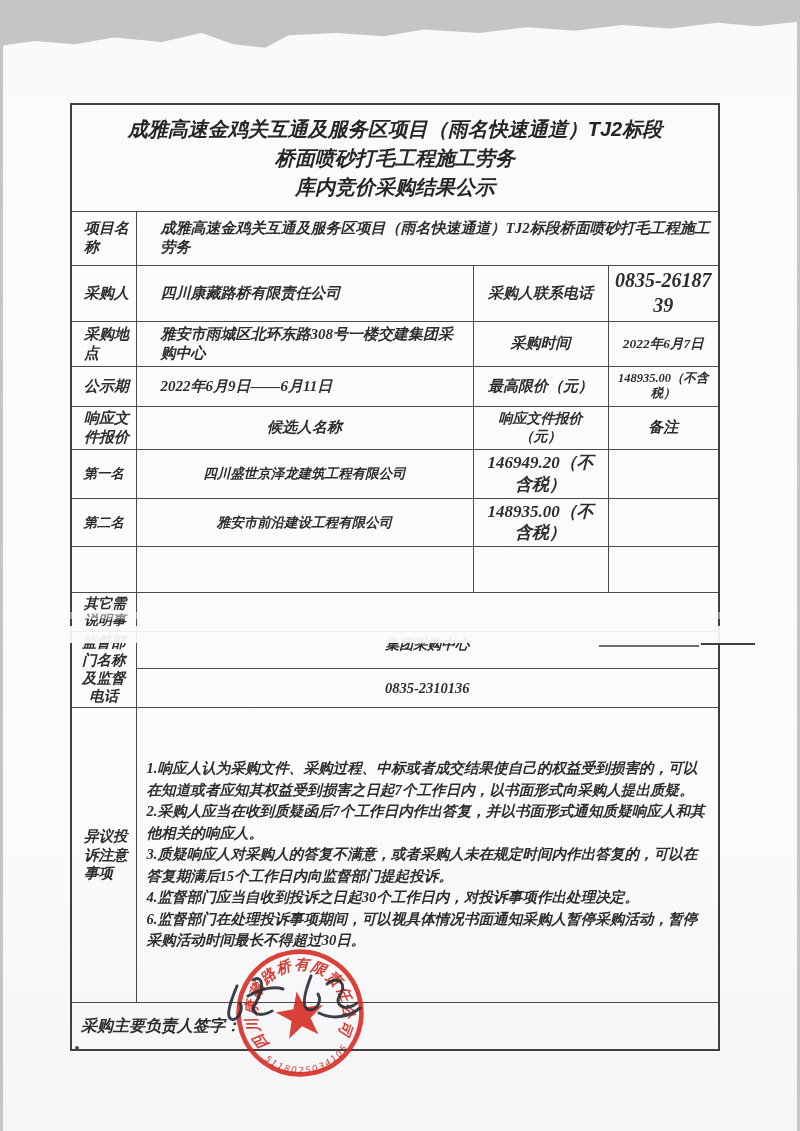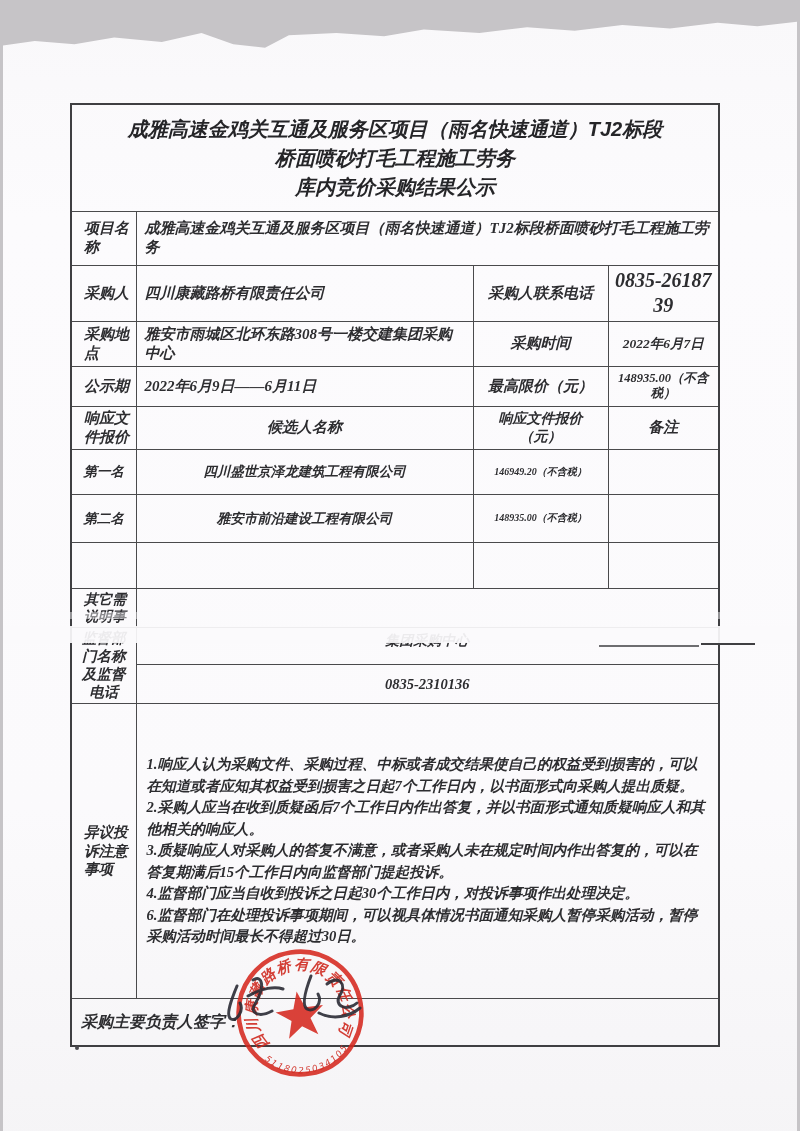--- a/index.html
+++ b/index.html
@@ -26,25 +26,25 @@
     overflow:hidden;word-break:break-all;
   }
   .doc-table{border:2.2px solid #3f3f42;}
   td.title-cell{
     text-align:center;font-size:20px;font-weight:700;line-height:29px;
     padding-top:10px;vertical-align:top;color:#252528;
     font-family:"Liberation Sans","DejaVu Sans",sans-serif;
   }
   td.lab{padding-left:12px;}
   td.lab-c{text-align:center;padding:2px 9px;}
-  td.val{padding-left:8px;}
+  td.val{padding-left:24px;}
   td.cen{text-align:center;}
   td.small{font-size:12.5px;line-height:1.25;text-align:center;}
   td.comp{font-size:13.5px;text-align:center;}
-  td.price{font-size:10px;text-align:center;}
+  td.price{font-size:17px;text-align:center;}
   td.notice-cell{vertical-align:middle;padding:8px 10px 8px 10px;}
   .notice-p{font-size:14.6px;font-weight:600;line-height:21.5px;margin:0;}
   td.sup-top{vertical-align:top;padding-top:4px;text-align:center;font-size:14px;}
   td.sup-lab{vertical-align:top;padding-top:1px;text-align:center;font-size:14.5px;line-height:18px;padding-left:4px;padding-right:4px;}
   td.sig-cell{font-size:16px;padding-left:9px;}
   
   .scan-band{position:absolute;left:0;width:800px;background:#fbfafc;}
   .band1{top:610px;height:17px;opacity:.93;}
   .band2{top:596px;height:7px;opacity:.45;}
   .stray-line{position:absolute;top:627px;left:698px;width:54px;height:2.4px;background:#3f3f42;}

